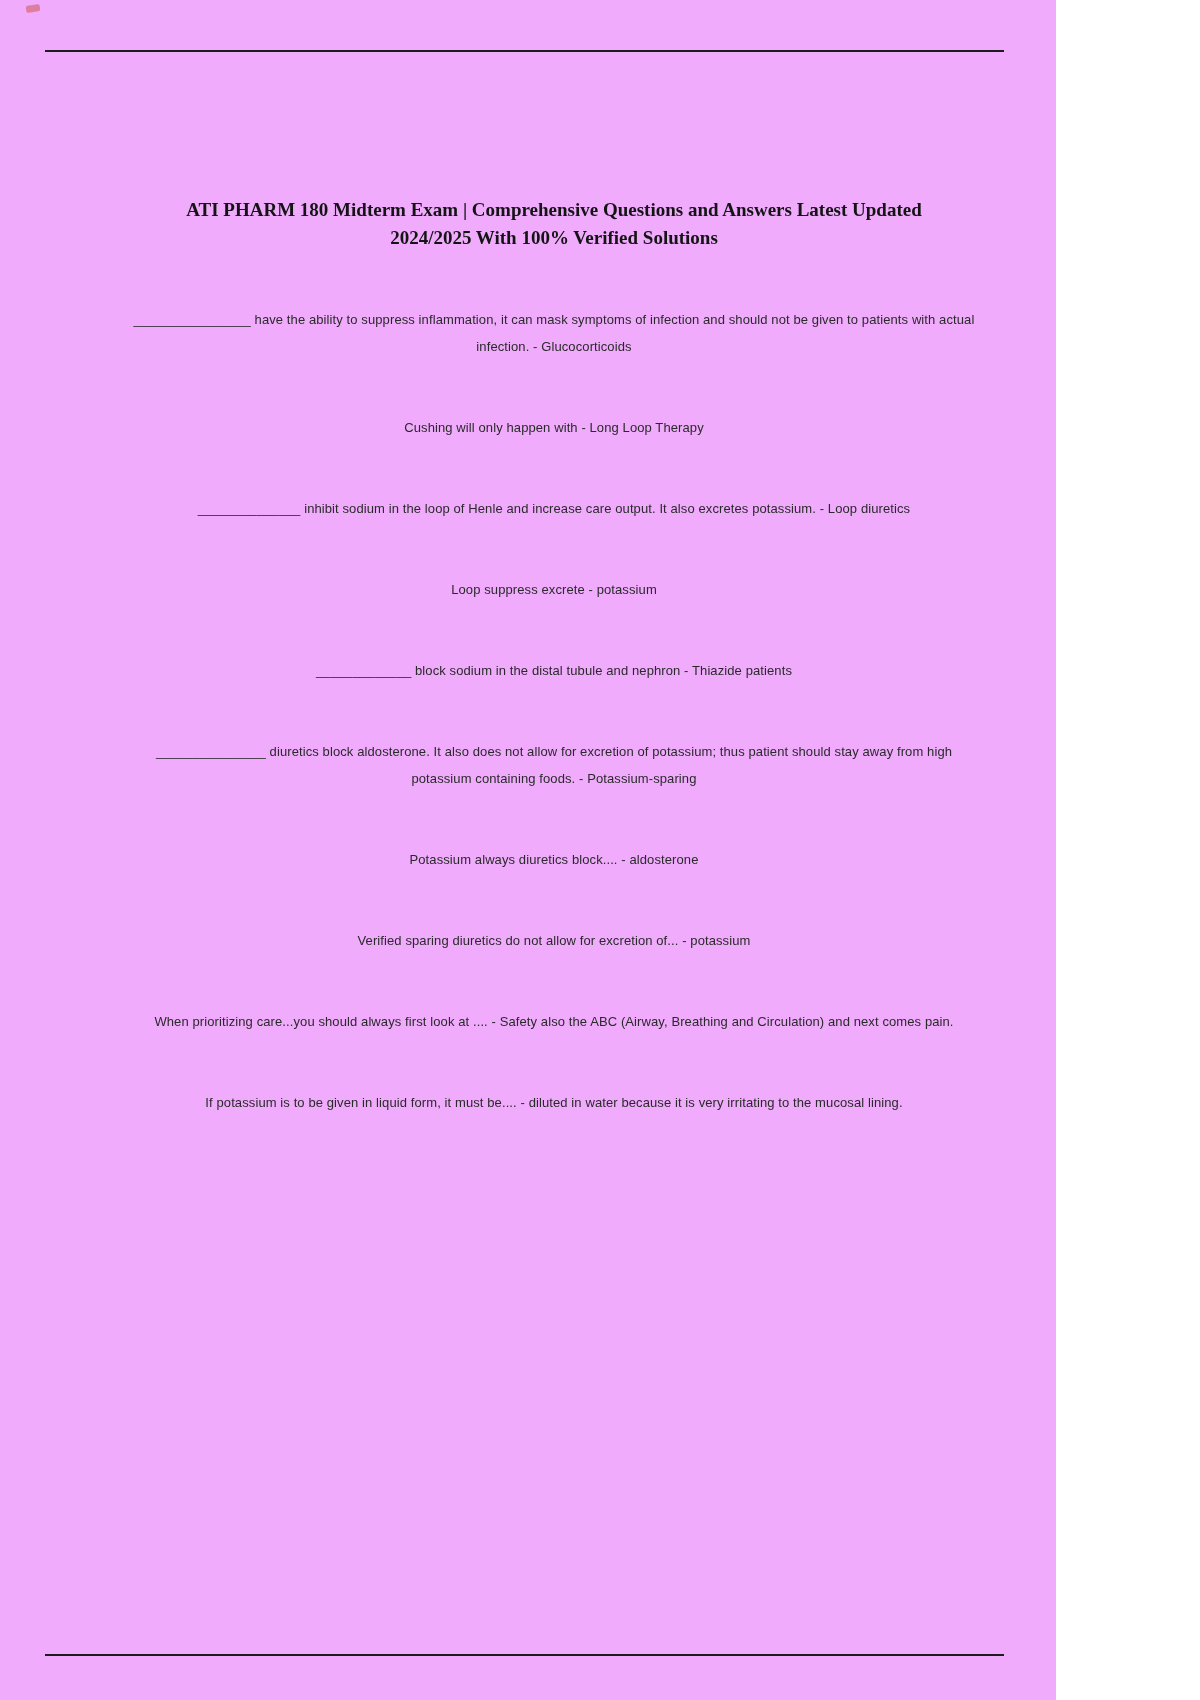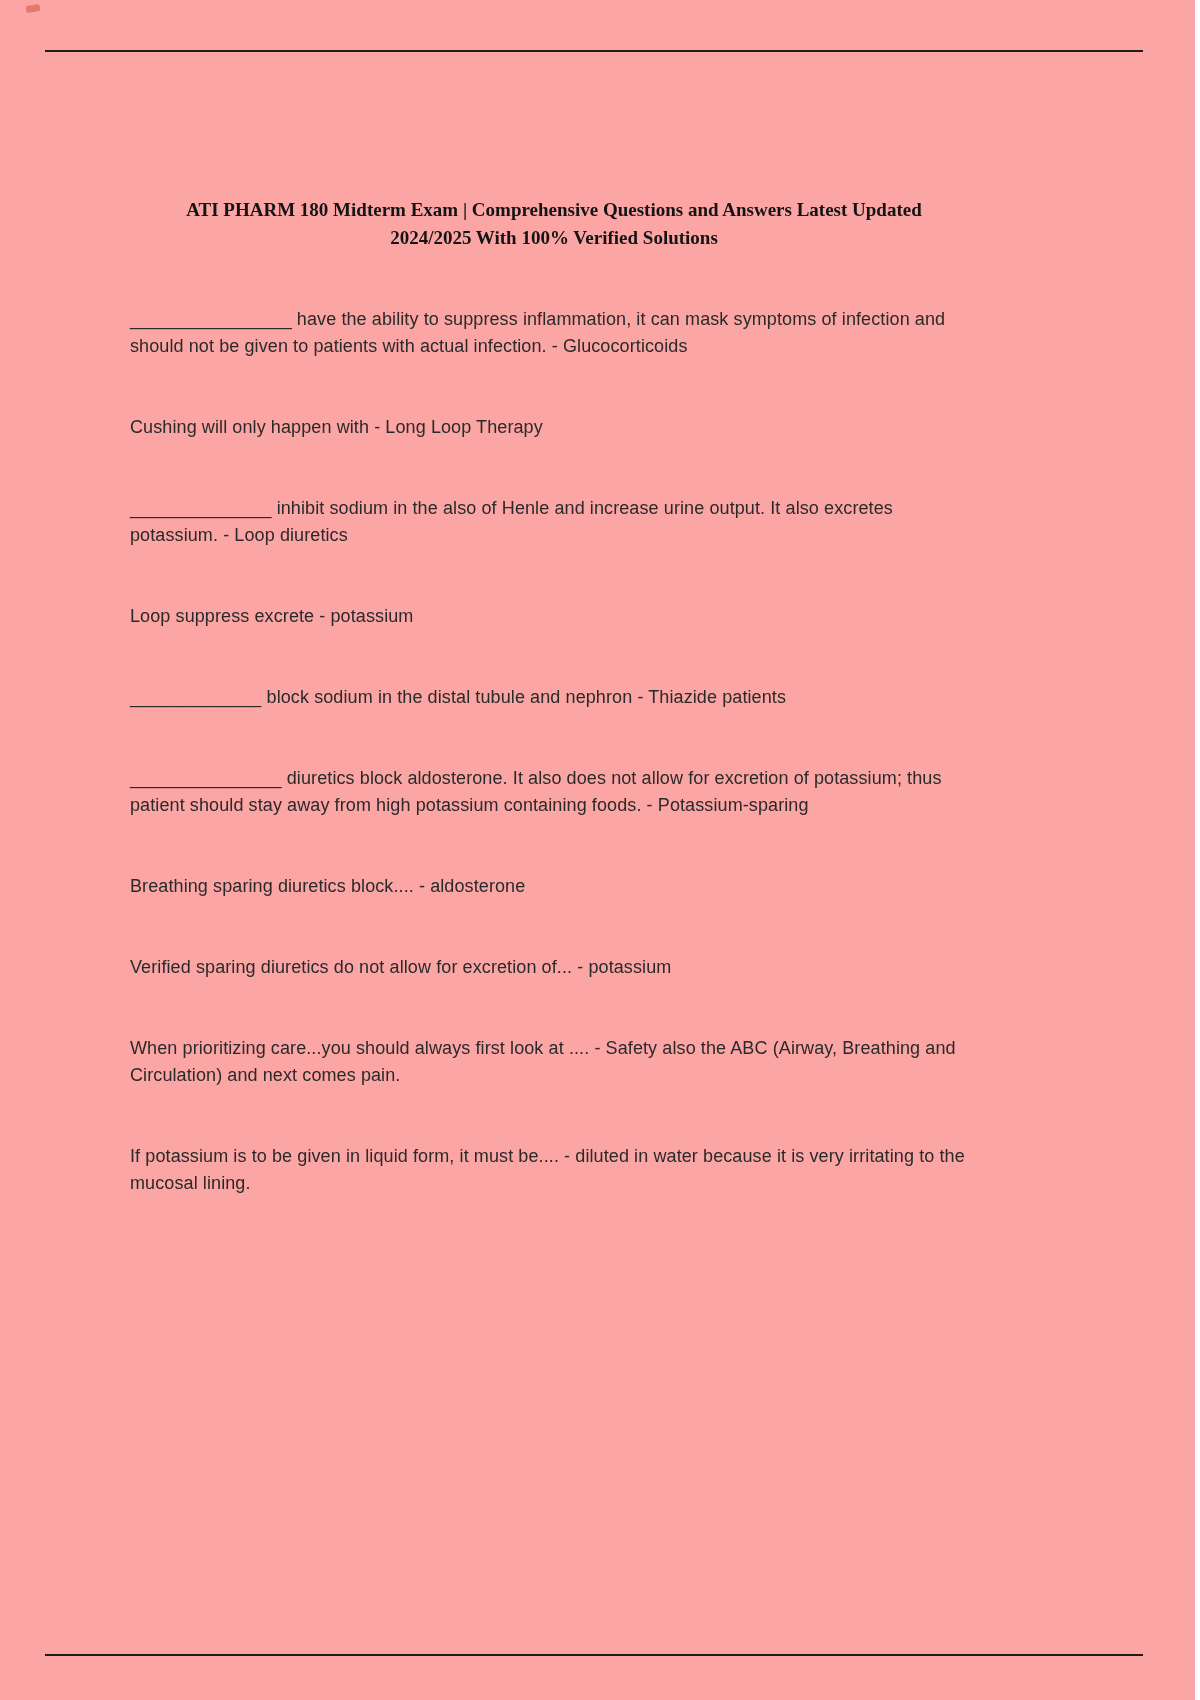--- a/index.html
+++ b/index.html
@@ -2,23 +2,23 @@
 <html><head>
 <meta charset="utf-8">
 <style>
   html, body {
     margin: 0;
     padding: 0;
     background: #ffffff;
   }
   .page {
     position: relative;
-    width: 1195px;
+    width: 1056px;
     height: 1700px;
-    background: #fca5a5;
+    background: #f0abfc;
     overflow: hidden;
     font-family: "Liberation Sans", sans-serif;
     color: #262626;
   }
   .rule {
     position: absolute;
     left: 45px;
     right: 52px;
     height: 2px;
     background: #1c1c1c;
@@ -46,43 +46,44 @@
     max-width: 800px;
     text-align: center;
     font-family: "Liberation Serif", serif;
     font-weight: bold;
     font-size: 19px;
     line-height: 28px;
     color: #141414;
   }
   .para {
     margin: 0 0 54px 0;
-    font-size: 18px;
+    font-size: 13px;
     line-height: 27px;
     letter-spacing: 0.1px;
     color: #2a2a2a;
     max-width: 848px;
+    text-align: center;
   }
 </style>
 </head>
 <body>
 
 <div class="page">
   <div class="scan-artifact"></div>
   <div class="rule rule-top"></div>
 
   <div class="content">
     <div class="doc-title">ATI PHARM 180 Midterm Exam | Comprehensive Questions and Answers Latest Updated 2024/2025 With 100% Verified Solutions</div>
 
     <p class="para">________________ have the ability to suppress inflammation, it can mask symptoms of infection and should not be given to patients with actual infection. - Glucocorticoids</p>
     <p class="para">Cushing will only happen with - Long Loop Therapy</p>
-    <p class="para">______________ inhibit sodium in the also of Henle and increase urine output. It also excretes potassium. - Loop diuretics</p>
+    <p class="para">______________ inhibit sodium in the loop of Henle and increase care output. It also excretes potassium. - Loop diuretics</p>
     <p class="para">Loop suppress excrete - potassium</p>
     <p class="para">_____________ block sodium in the distal tubule and nephron - Thiazide patients</p>
     <p class="para">_______________ diuretics block aldosterone. It also does not allow for excretion of potassium; thus patient should stay away from high potassium containing foods. - Potassium-sparing</p>
-    <p class="para">Breathing sparing diuretics block.... - aldosterone</p>
+    <p class="para">Potassium always diuretics block.... - aldosterone</p>
     <p class="para">Verified sparing diuretics do not allow for excretion of... - potassium</p>
     <p class="para">When prioritizing care...you should always first look at .... - Safety also the ABC (Airway, Breathing and Circulation) and next comes pain.</p>
     <p class="para">If potassium is to be given in liquid form, it must be.... - diluted in water because it is very irritating to the mucosal lining.</p>
   </div>
 
   <div class="rule rule-bottom"></div>
 </div>
 
 </body></html>

